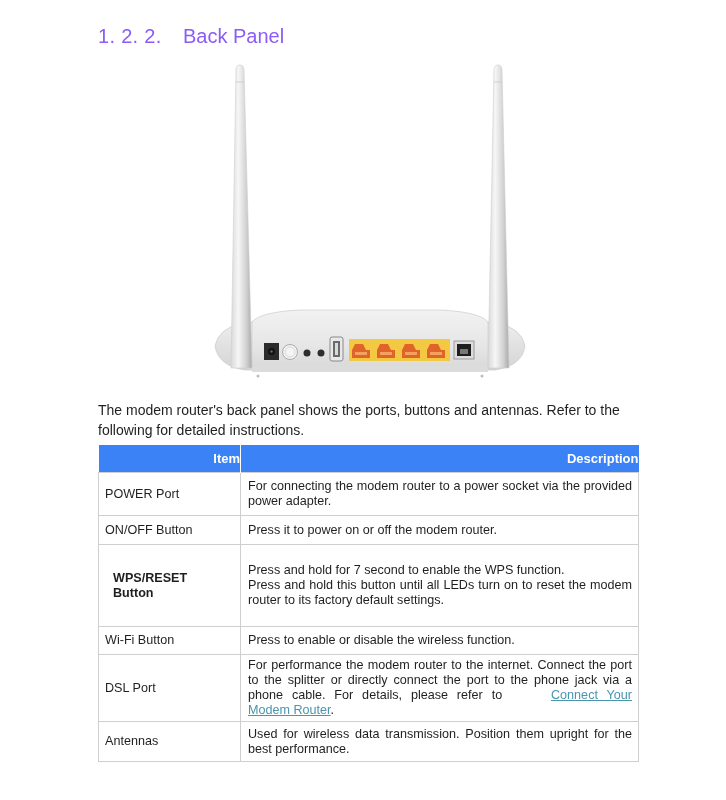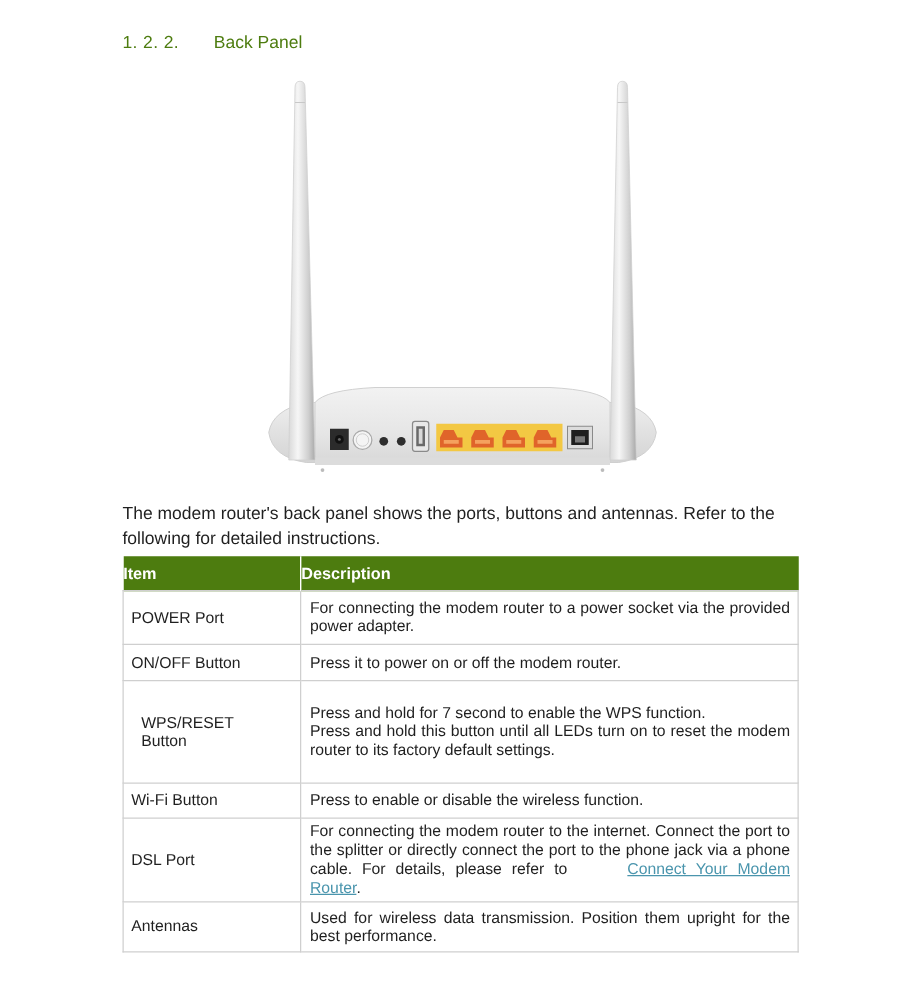--- a/index.html
+++ b/index.html
@@ -3,39 +3,39 @@
 <meta charset="utf-8">
 <style>
   html, body { margin: 0; padding: 0; background: #ffffff; }
   body {
     width: 726px; height: 800px; position: relative; overflow: hidden;
     font-family: "Liberation Sans", "DejaVu Sans", sans-serif;
     color: #1f1f1f;
   }
   .heading {
     position: absolute; left: 98px; top: 25px;
-    font-size: 14px; color: #4d7c0f; font-weight: normal;
-    display: flex; gap: 0;
+    font-size: 20px; color: #8b5cf6; font-weight: normal;
+    display: flex; gap: 12px;
   }
   .heading .num { width: 73px; letter-spacing: 0.3px; }
   .figure {
     position: absolute; left: 200px; top: 60px; width: 330px; height: 330px;
   }
   .intro {
     position: absolute; left: 98px; top: 401px; width: 545px;
     font-size: 14px; line-height: 19.5px; color: #1f1f1f;
   }
   table.spec {
     position: absolute; left: 98px; top: 445px;
     width: 541px; border-collapse: collapse;
     font-size: 12.6px; line-height: 15px;
   }
   table.spec th {
-    background: #4d7c0f; color: #ffffff; font-weight: bold;
-    height: 27px; padding: 0; font-size: 13px; text-align: left;
+    background: #3b82f6; color: #ffffff; font-weight: bold;
+    height: 27px; padding: 0; font-size: 13px; text-align: right;
     border-left: 1px solid #ffffff;
   }
   table.spec th:first-child { border-left: none; }
   table.spec td {
     border: 1px solid #cfcfcf; padding: 0 6px; vertical-align: middle;
   }
   table.spec td.item { width: 113px; text-align: left; color: #1f1f1f; }
   table.spec td.desc { text-align: justify; color: #1f1f1f; padding: 3px 6px 3px 7px; }
   a.link { color: #4a95ad; text-decoration: underline; margin-left: 40px; }
   .r1 td { height: 36px; }
@@ -142,32 +142,32 @@
   <tbody>
     <tr class="r1">
       <td class="item">POWER Port</td>
       <td class="desc">For connecting the modem router to a power socket via the provided power adapter.</td>
     </tr>
     <tr class="r2">
       <td class="item">ON/OFF Button</td>
       <td class="desc">Press it to power on or off the modem router.</td>
     </tr>
     <tr class="r3">
-      <td class="item" style="padding:16px 14px;">WPS/RESET Button</td>
+      <td class="item" style="padding:16px 14px;font-weight:bold;">WPS/RESET Button</td>
       <td class="desc">
         <div>Press and hold for 7 second to enable the WPS function.</div>
         <div>Press and hold this button until all LEDs turn on to reset the modem router to its factory default settings.</div>
       </td>
     </tr>
     <tr class="r4">
       <td class="item">Wi-Fi Button</td>
       <td class="desc">Press to enable or disable the wireless function.</td>
     </tr>
     <tr class="r6">
       <td class="item">DSL Port</td>
-      <td class="desc"><span>For connecting the modem router to the internet. Connect the port to the splitter or directly connect the port to the phone jack via a phone cable. For details, please refer to </span><a class="link" href="#">Connect Your Modem Router</a><span>.</span></td>
+      <td class="desc"><span>For performance the modem router to the internet. Connect the port to the splitter or directly connect the port to the phone jack via a phone cable. For details, please refer to </span><a class="link" href="#">Connect Your Modem Router</a><span>.</span></td>
     </tr>
     <tr class="r7">
       <td class="item">Antennas</td>
       <td class="desc">Used for wireless data transmission. Position them upright for the best performance.</td>
     </tr>
   </tbody>
 </table>
 
 </body></html>

